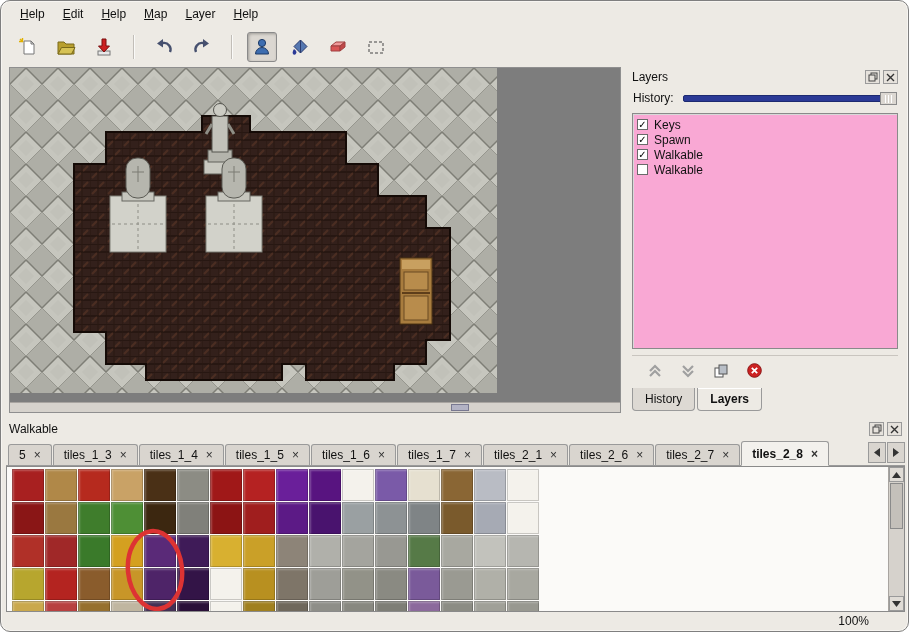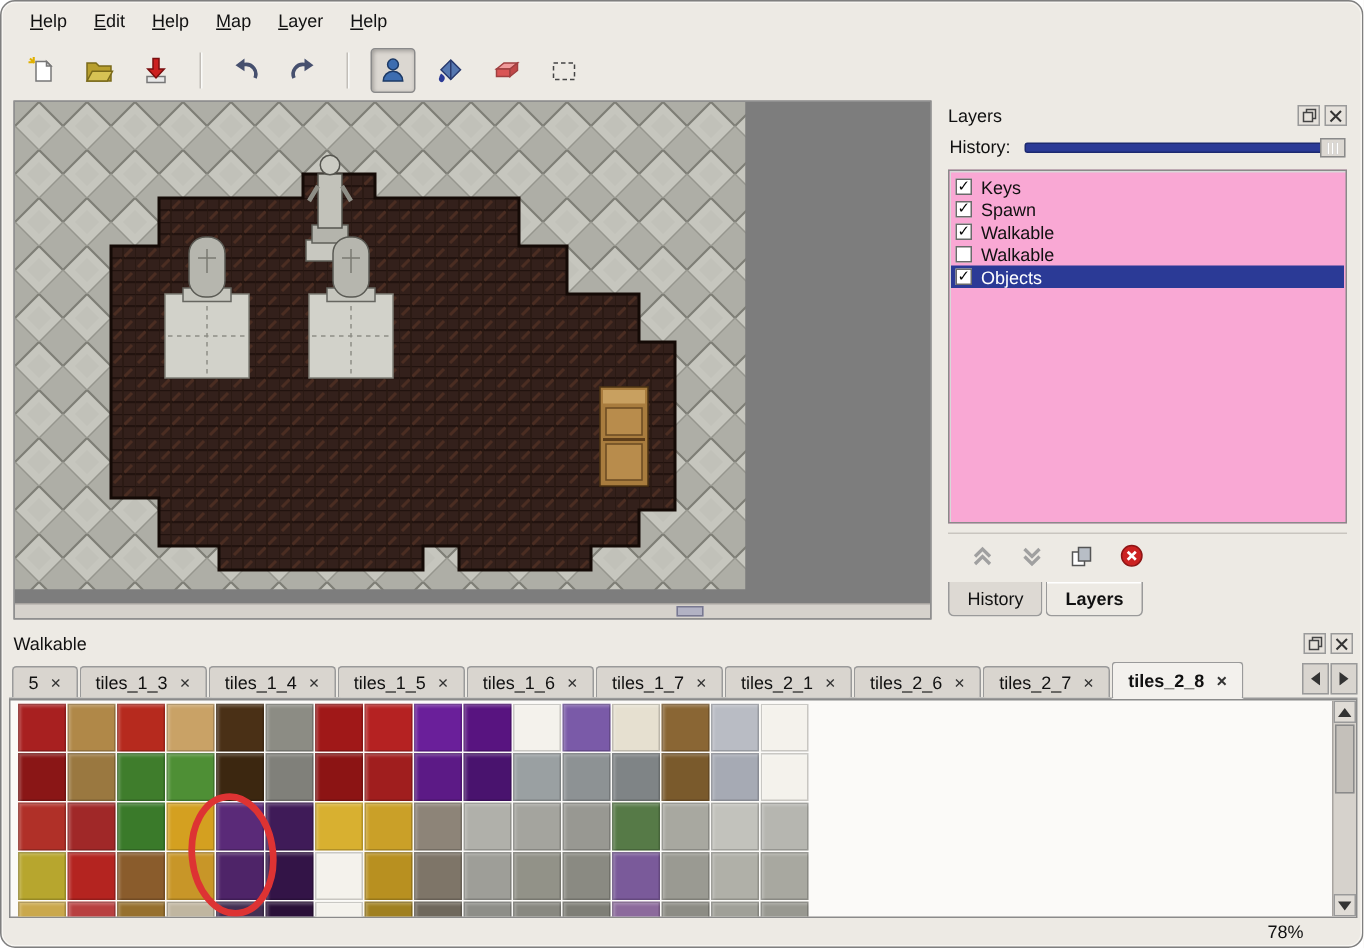--- a/index.html
+++ b/index.html
@@ -233,24 +233,20 @@
         <span class="checkbox checked"></span>
         <span>Spawn</span>
       </div>
       <div class="layer-row">
         <span class="checkbox checked"></span>
         <span>Walkable</span>
       </div>
       <div class="layer-row">
         <span class="checkbox"></span>
         <span>Walkable</span>
-      </div>
-      <div class="layer-row selected">
-        <span class="checkbox checked"></span>
-        <span>Objects</span>
       </div>
     </div>
     <div class="layer-actions">
       <span class="action-btn">
         <svg width="16" height="16">
             <path d="M3 8 l5 -5 5 5 M3 13 l5 -5 5 5" fill="none" stroke="#a0a0a0" stroke-width="2.2"></path>
           </svg>
       </span>
       <span class="action-btn">
         <svg width="16" height="16">
@@ -439,16 +435,16 @@
             </svg>
         </div>
         <div class="sb-thumb"></div>
         <div class="sb-btn down">
           <svg width="9" height="8">
               <path d="M0 1 L4.5 7 L9 1 Z" fill="#333"></path>
             </svg>
         </div>
       </div>
     </div>
-    <div class="ts-footer">78%</div>
+    <div class="ts-footer">100%</div>
   </div>
 
 </div>
 
 </body></html>

